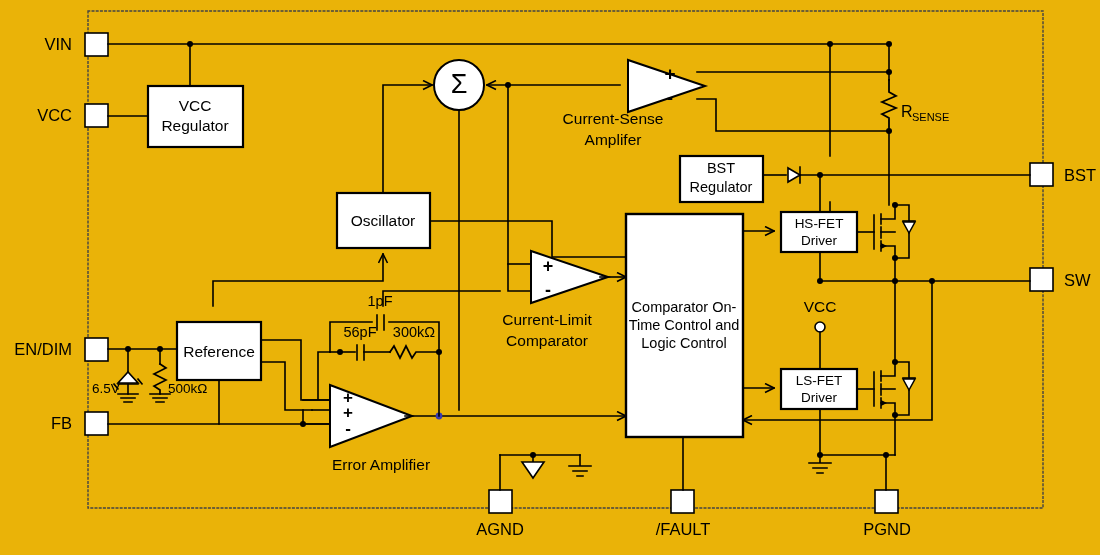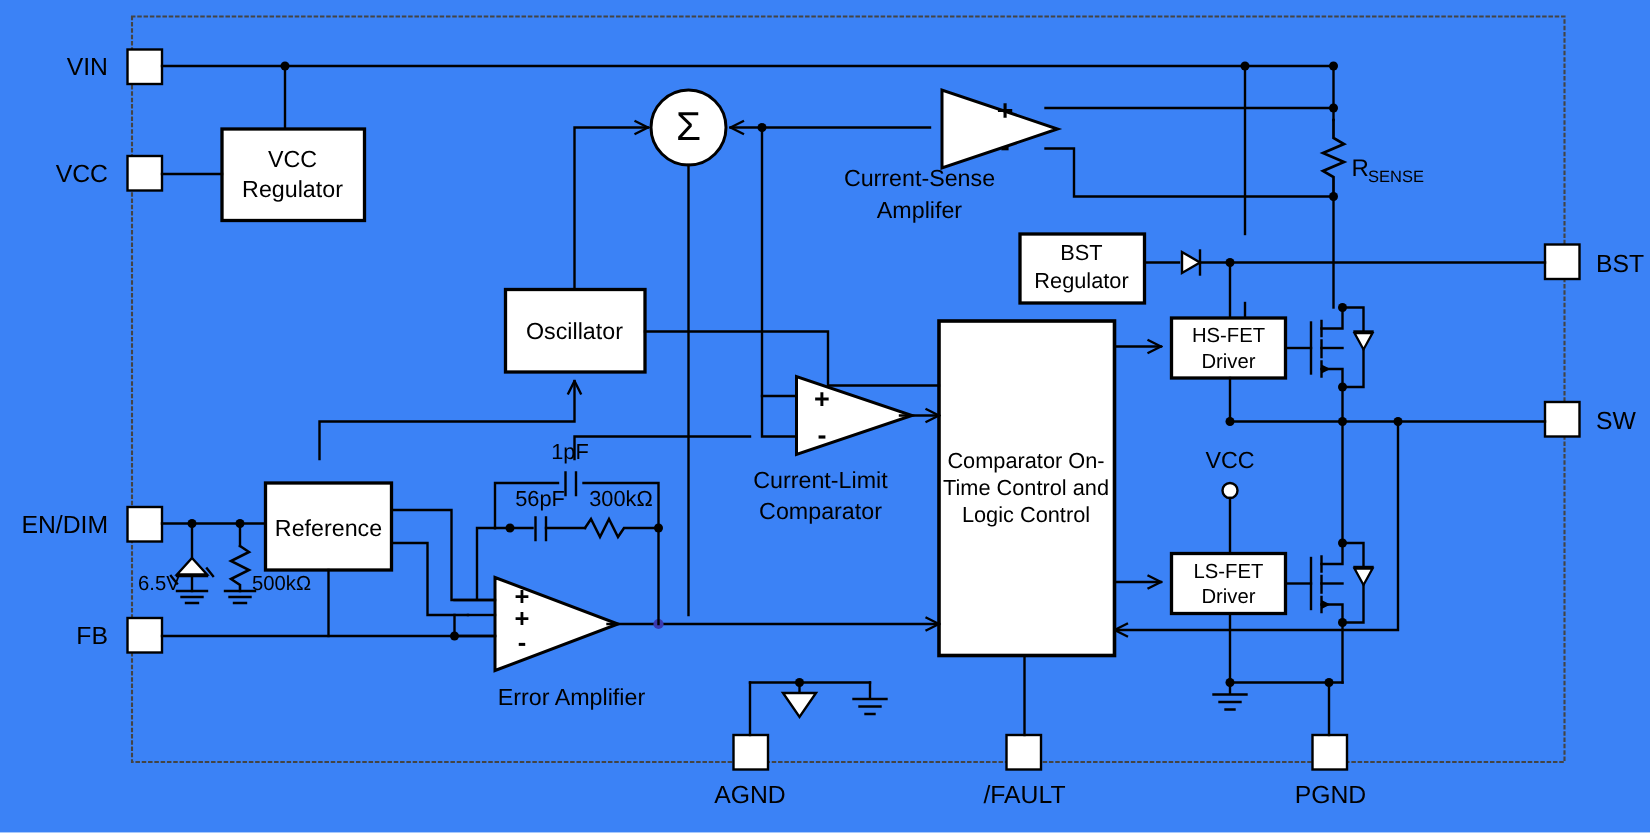--- a/index.html
+++ b/index.html
@@ -1,18 +1,18 @@
 <!DOCTYPE html>
 <html><head>
 <meta charset="utf-8">
 <style>
   html,body{margin:0;padding:0;background:#ffffff;}
   body{width:1100px;height:555px;overflow:hidden;
        font-family:"Liberation Sans","DejaVu Sans",sans-serif;}
-  #stage{position:relative;width:1100px;height:555px;background:#3b82f6;}
+  #stage{position:relative;width:1100px;height:555px;background:#eab308;}
   svg#diagram{position:absolute;left:0;top:0;width:1100px;height:555px;}
   .lbl{font-family:"Liberation Sans","DejaVu Sans",sans-serif;fill:#000;}
 </style>
 </head>
 <body>
 
 <div id="stage">
 <svg id="diagram" viewBox="0 0 1100 555" xmlns="http://www.w3.org/2000/svg">
 
   <defs>

